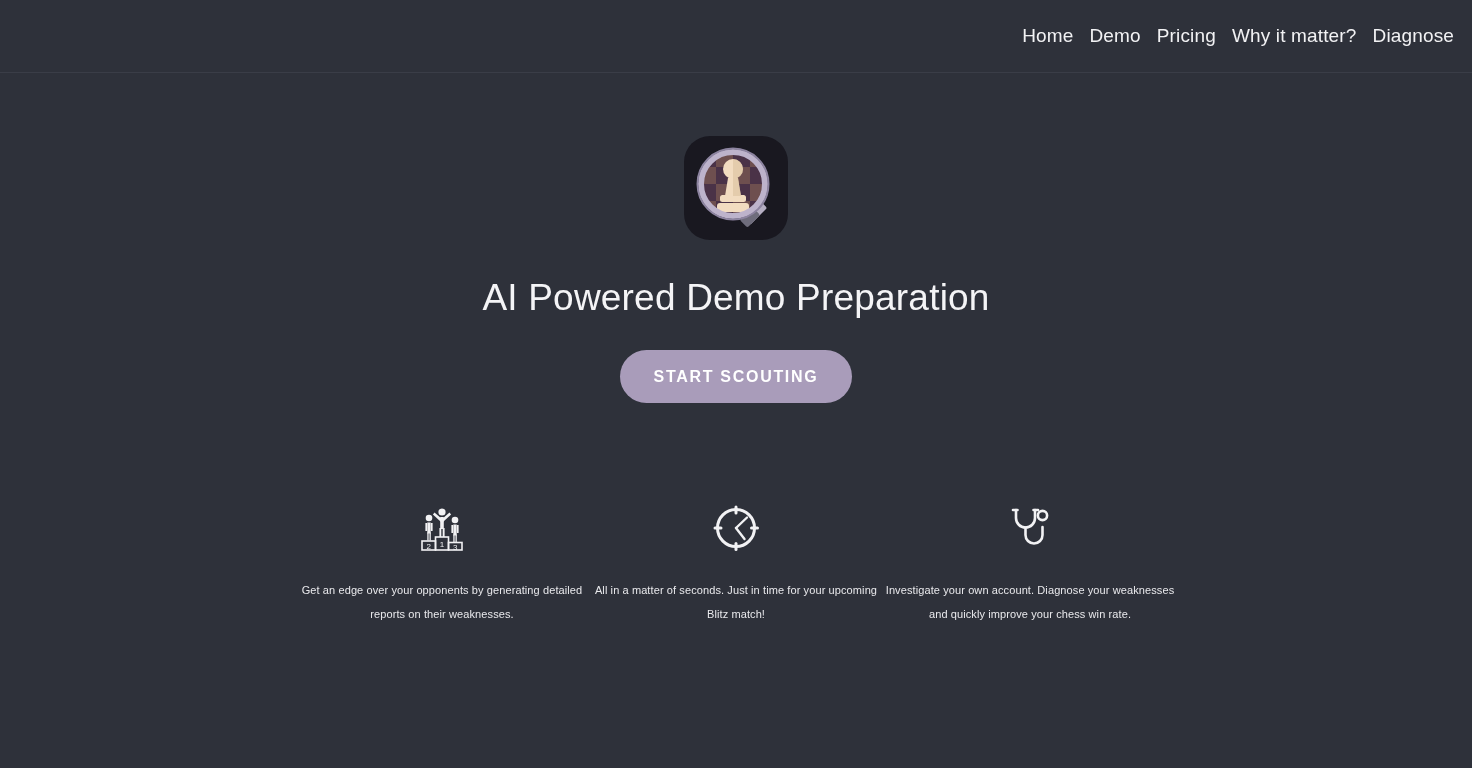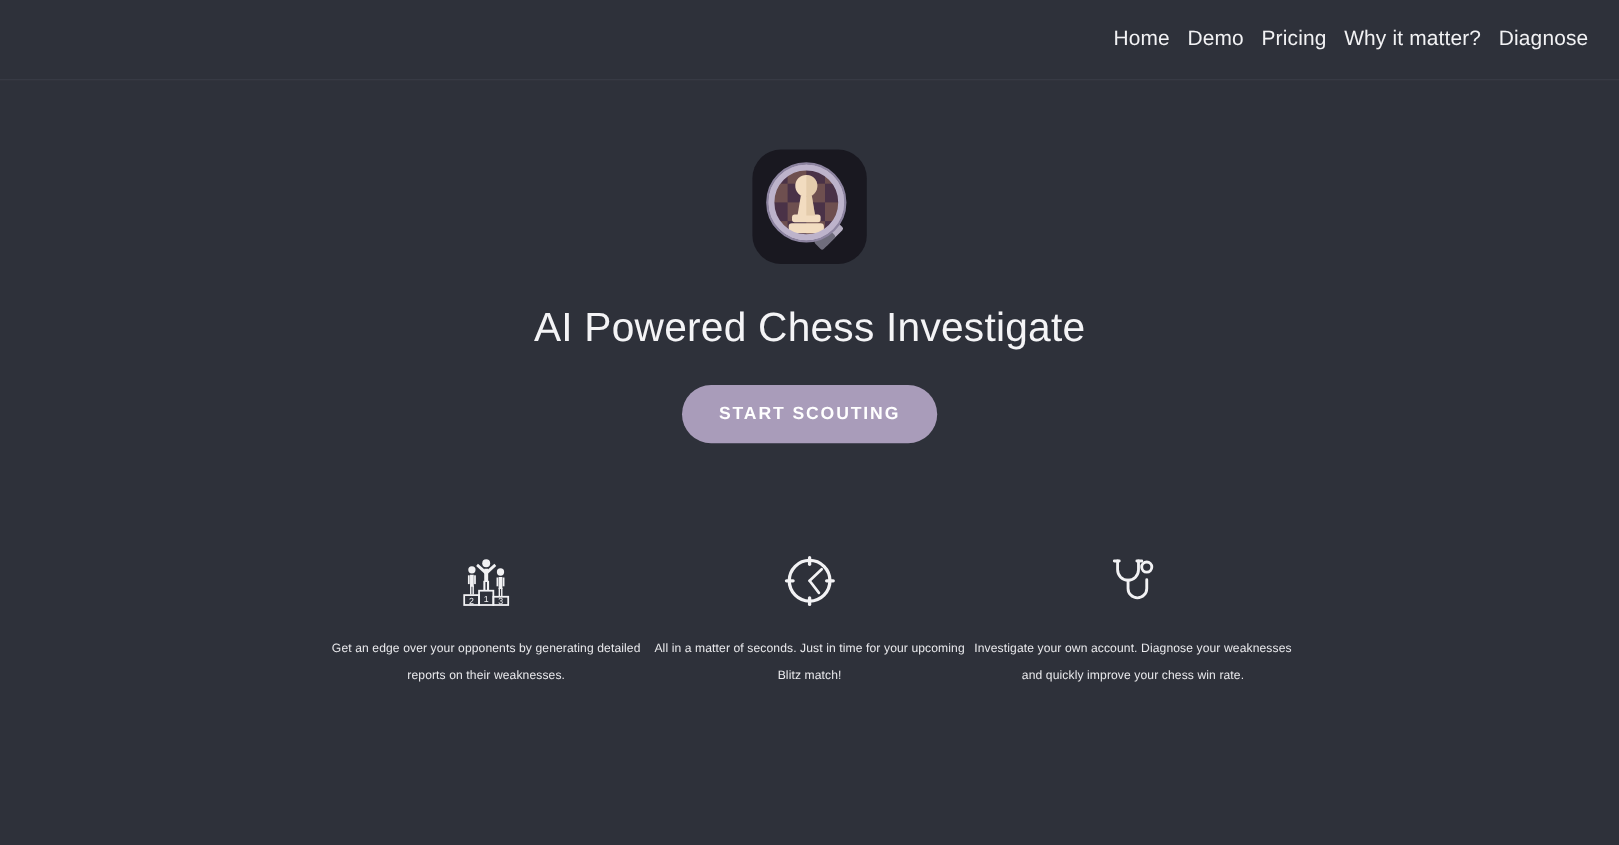--- a/index.html
+++ b/index.html
@@ -21,21 +21,21 @@
   .header {
     position: absolute;
     top: 0; left: 0;
     width: 1472px;
     height: 73px;
     background: #2e313a;
     border-bottom: 1px solid #3a3d47;
     display: flex;
     align-items: center;
     justify-content: flex-end;
-    padding-right: 20px;
+    padding-right: 10px;
   }
   .nav {
     display: flex;
     align-items: center;
     gap: 0px;
   }
   .nav-link {
     color: #f2f2f4;
     font-size: 19px;
     letter-spacing: 0.15px;
@@ -185,21 +185,21 @@
         <g transform="rotate(45 74 74)">
           <rect x="68" y="66" width="11" height="24" rx="2" fill="#b5aec2"></rect>
           <rect x="68" y="76" width="11" height="18" rx="2" fill="#6f6d7c"></rect>
         </g>
 
         <circle cx="49" cy="48" r="32" fill="none" stroke="#bdb3cb" stroke-width="6"></circle>
         <circle cx="49" cy="48" r="35.5" fill="none" stroke="#8d84a0" stroke-width="2"></circle>
       </svg>
     </div>
 
-    <h1 class="hero-title">AI Powered Chess Investigate</h1>
+    <h1 class="hero-title">AI Powered Demo Preparation</h1>
 
     <button class="cta-btn">START SCOUTING</button>
   </div>
 
   <div class="features">
 
     <div class="feature">
       <div class="feature-icon">
         <svg width="56" height="56" viewBox="0 0 56 56" aria-hidden="true">
           <g fill="#f2f2f4">

